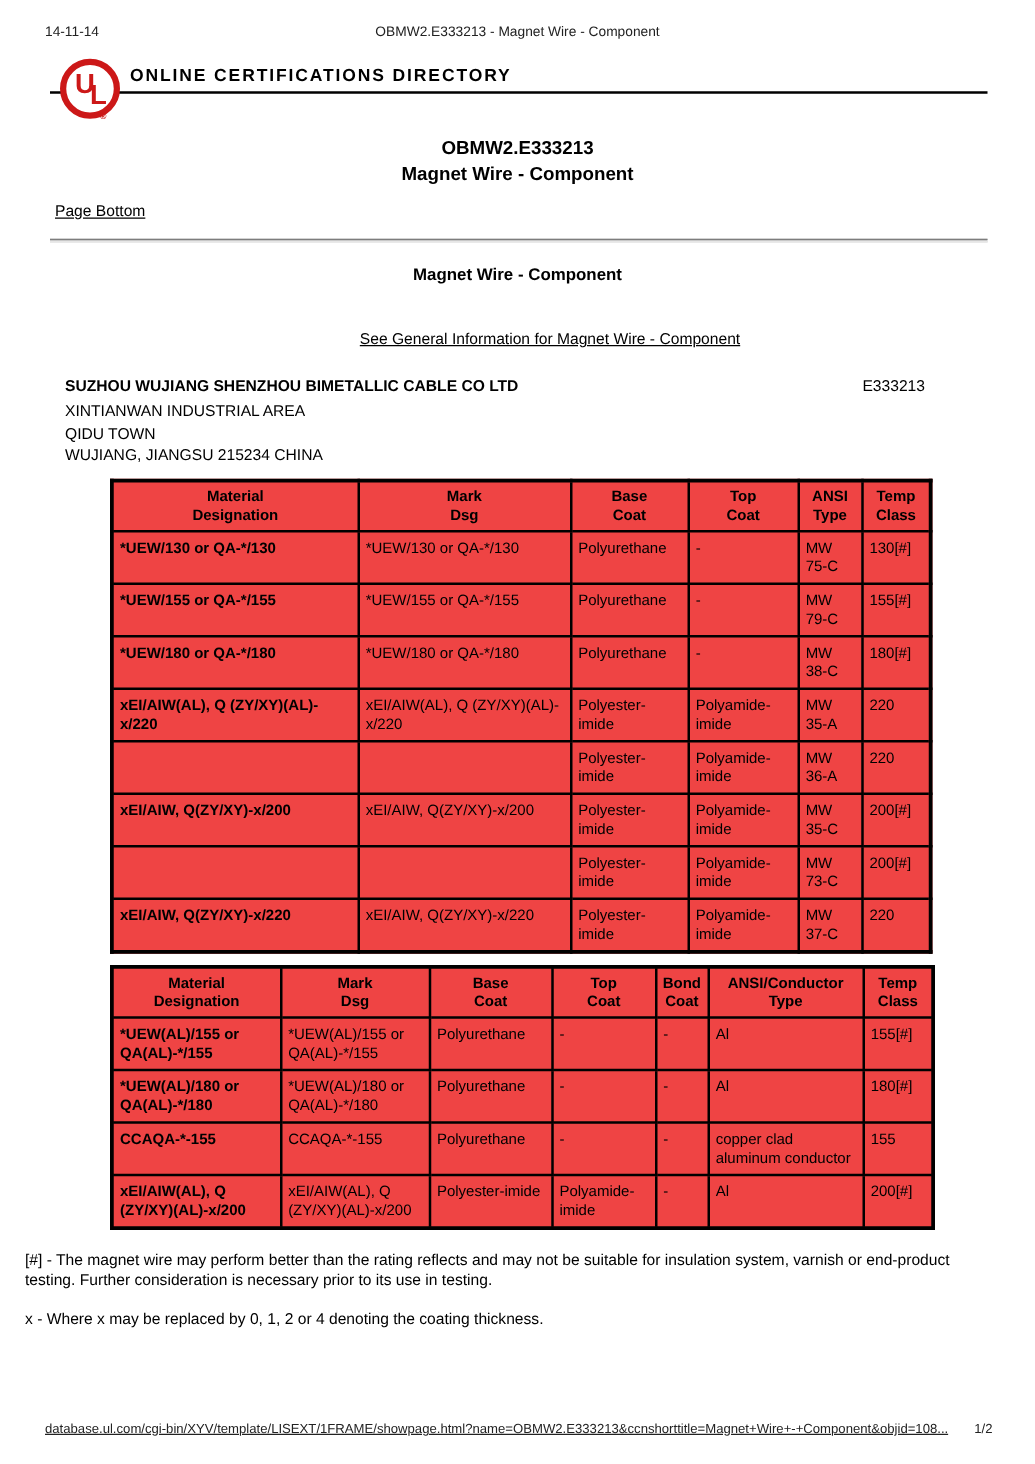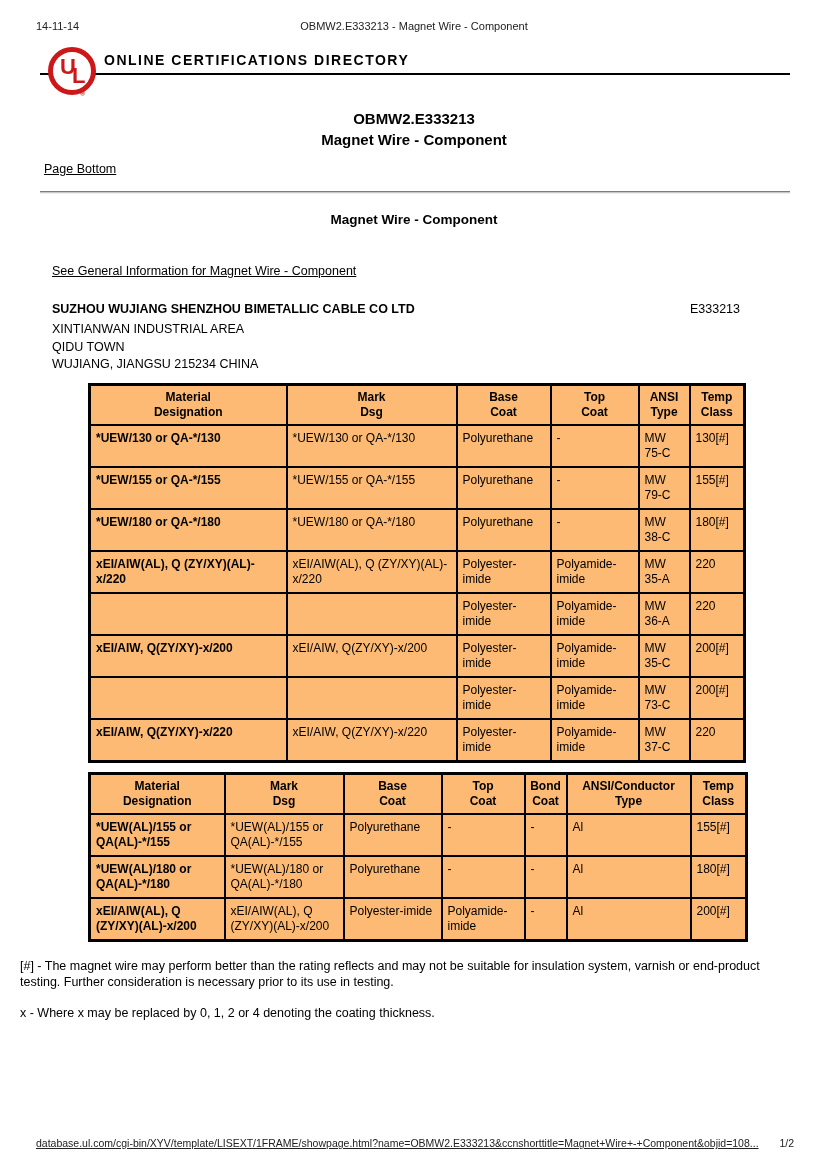--- a/index.html
+++ b/index.html
@@ -49,27 +49,27 @@
 
   .page-bottom-row { margin: 12px 0 0 44px; font-size: 12.5px; }
 
   .divider {
     margin: 15px 38px 0 40px; height: 3px;
     background: #c8c8c8; border-top: 1px solid #7d7d7d; border-bottom: 1px solid #efefef;
   }
 
   .section-title { margin-top: 18px; text-align: center; font-size: 13.5px; font-weight: bold; }
 
-  .general-link-row { margin: 37px 0 0 52px; font-size: 12.5px; }
+  .general-link-row { margin: 37px 0 0 52px; font-size: 12.5px; text-align: center; }
 
   .company-row { margin: 24px 88px 0 52px; display: flex; justify-content: space-between; align-items: baseline; font-size: 12.5px; }
   .company-name { font-weight: bold; }
   .address-block { margin: 5px 0 0 52px; font-size: 12.5px; line-height: 17.5px; }
 
-  table { border-collapse: collapse; table-layout: fixed; background: #fdba74; }
+  table { border-collapse: collapse; table-layout: fixed; background: #ef4444; }
   .materials-table { margin: 9px 0 0 88px; border: 3px solid #000; }
   th, td { border: 2px solid #000; }
   th {
     font-size: 12px; font-weight: bold; text-align: center; vertical-align: middle;
     padding: 4px 3px; white-space: pre-line; line-height: 15px;
   }
   td { font-size: 12px; padding: 5px 5px; vertical-align: top; line-height: 15px; word-wrap: break-word; }
   td:first-child { font-weight: bold; }
   tbody tr { height: 40px; }
 
@@ -262,20 +262,29 @@
       <tr>
         <td>*UEW(AL)/180 or QA(AL)-*/180</td>
         <td>*UEW(AL)/180 or QA(AL)-*/180</td>
         <td>Polyurethane</td>
         <td>-</td>
         <td>-</td>
         <td>Al</td>
         <td>180[#]</td>
       </tr>
       <tr>
+        <td>CCAQA-*-155</td>
+        <td>CCAQA-*-155</td>
+        <td>Polyurethane</td>
+        <td>-</td>
+        <td>-</td>
+        <td>copper clad aluminum conductor</td>
+        <td>155</td>
+      </tr>
+      <tr>
         <td>xEI/AIW(AL), Q (ZY/XY)(AL)-x/200</td>
         <td>xEI/AIW(AL), Q (ZY/XY)(AL)-x/200</td>
         <td>Polyester-imide</td>
         <td>Polyamide-imide</td>
         <td>-</td>
         <td>Al</td>
         <td>200[#]</td>
       </tr>
     </tbody>
   </table>

